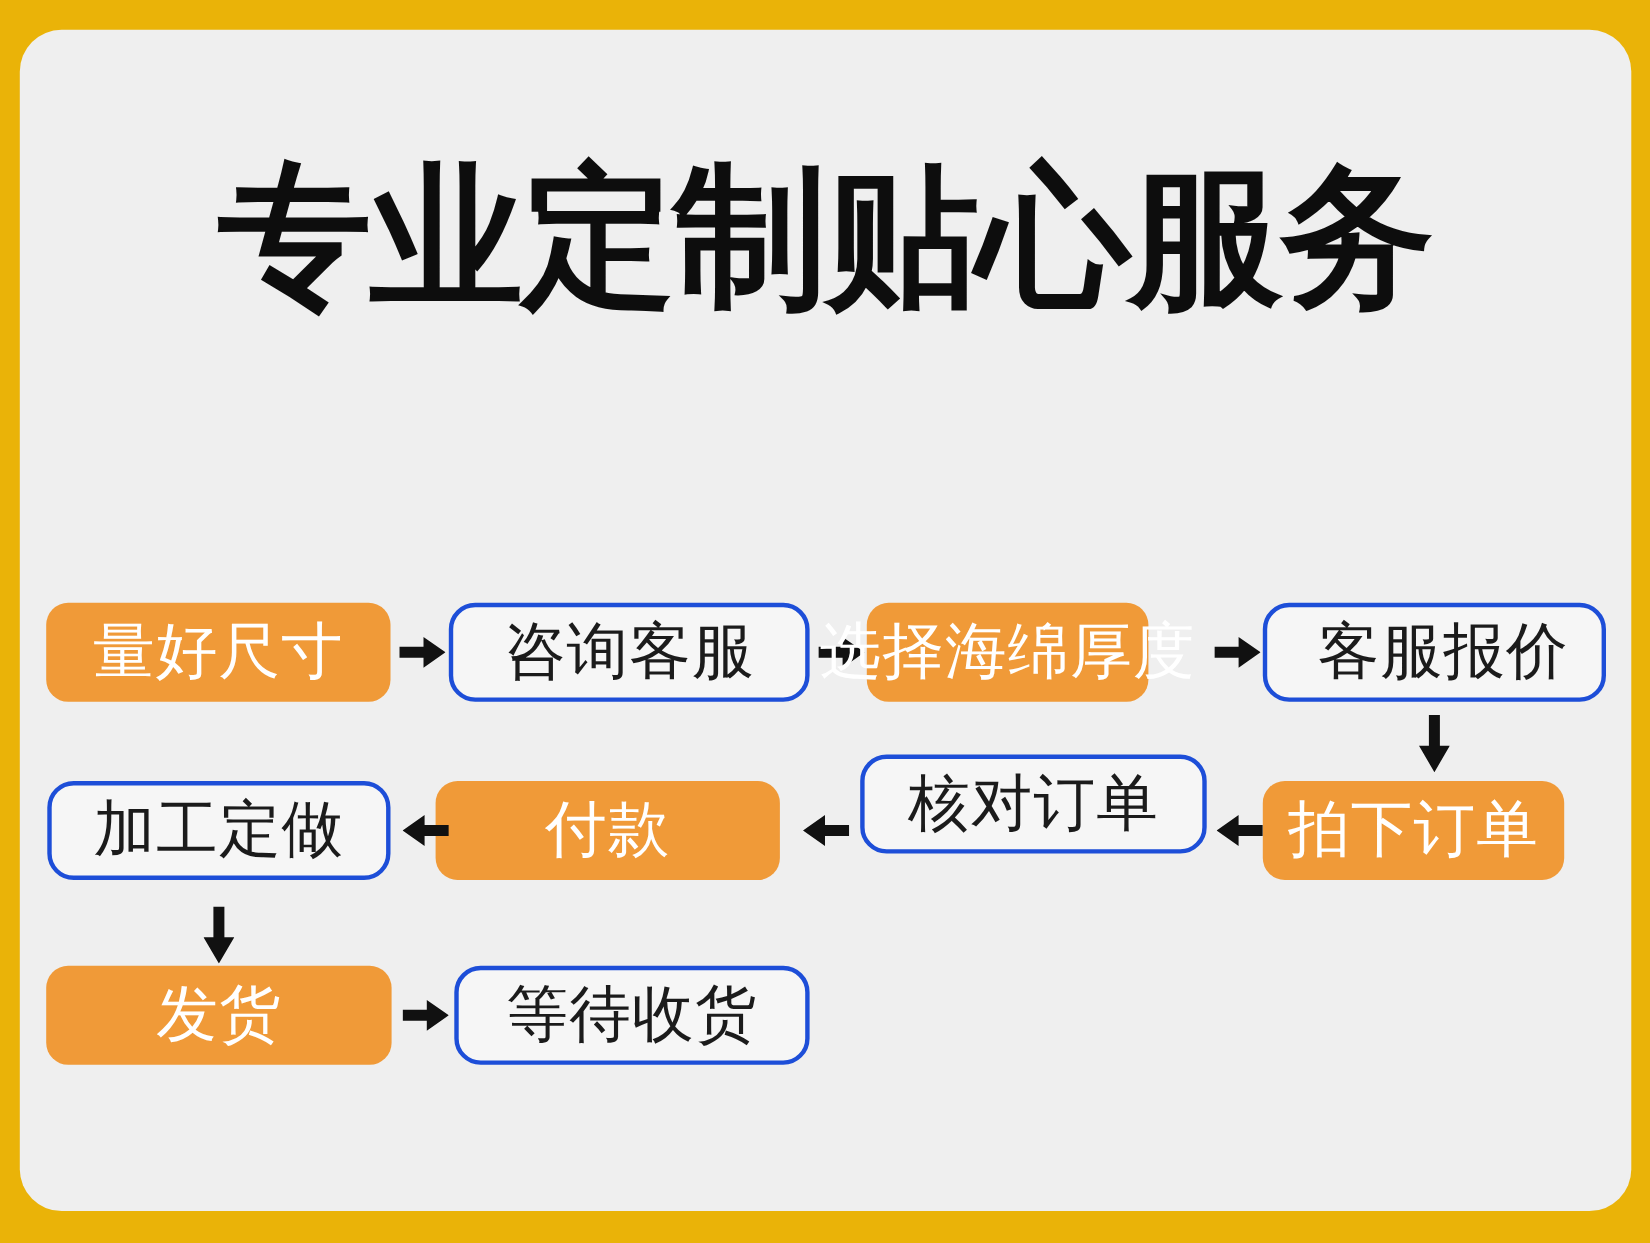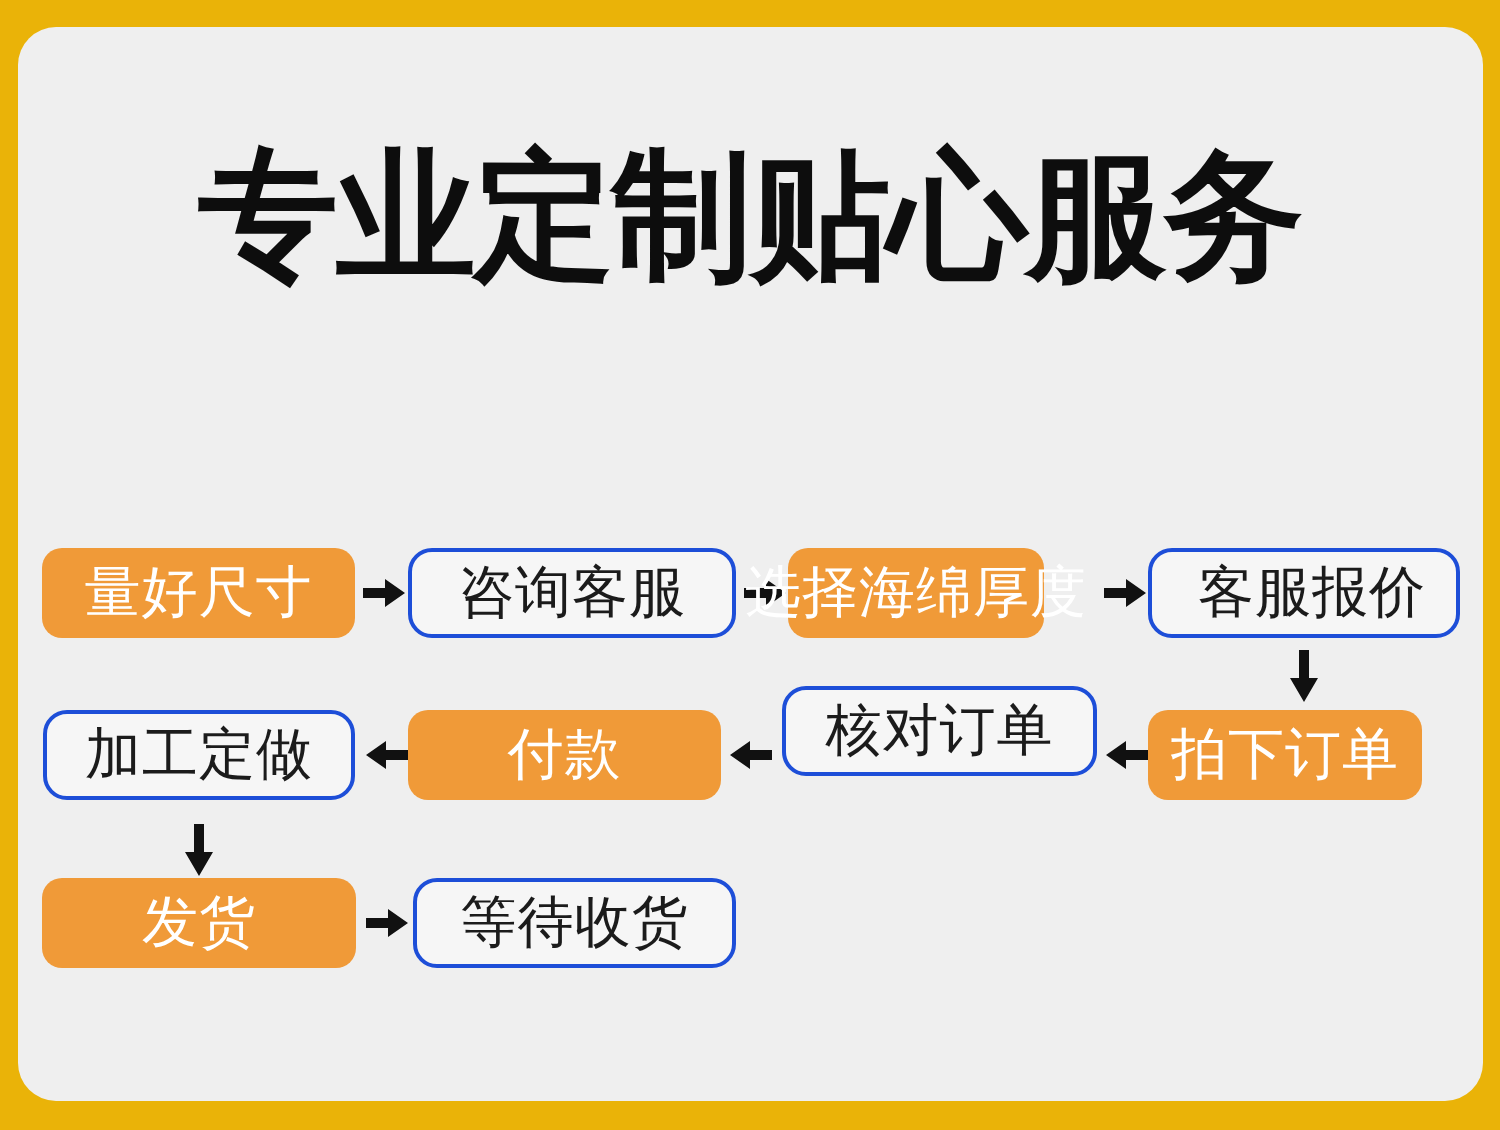--- a/index.html
+++ b/index.html
@@ -81,21 +81,21 @@
   .s1 { left: 408px;  top: 548px; width: 328px; }
   .s2 { left: 788px;  top: 548px; width: 256px; }
   .s3 { left: 1148px; top: 548px; width: 312px; padding-left: 16px; }
   .a0 { left: 363px;  top: 578px; }
   .a1 { left: 744px;  top: 578px; }
   .a2 { left: 1104px; top: 578px; }
   .a3 { left: 1290px; top: 650px; }
   
   .s4 { left: 1148px; top: 710px; width: 274px; }
   .s5 { left: 782px;  top: 686px; width: 315px; }
-  .s6 { left: 408px;  top: 710px; width: 313px; }
+  .s6 { left: 396px;  top: 710px; width: 313px; }
   .s7 { left: 43px;   top: 710px; width: 312px; }
   .a4 { left: 1106px; top: 740px; }
   .a5 { left: 730px;  top: 740px; }
   .a6 { left: 366px;  top: 740px; }
   .a7 { left: 185px;  top: 824px; }
   
   .s8 { left: 42px;   top: 878px; width: 314px; }
   .s9 { left: 413px;  top: 878px; width: 323px; }
   .a8 { left: 366px;  top: 908px; }
 </style>

